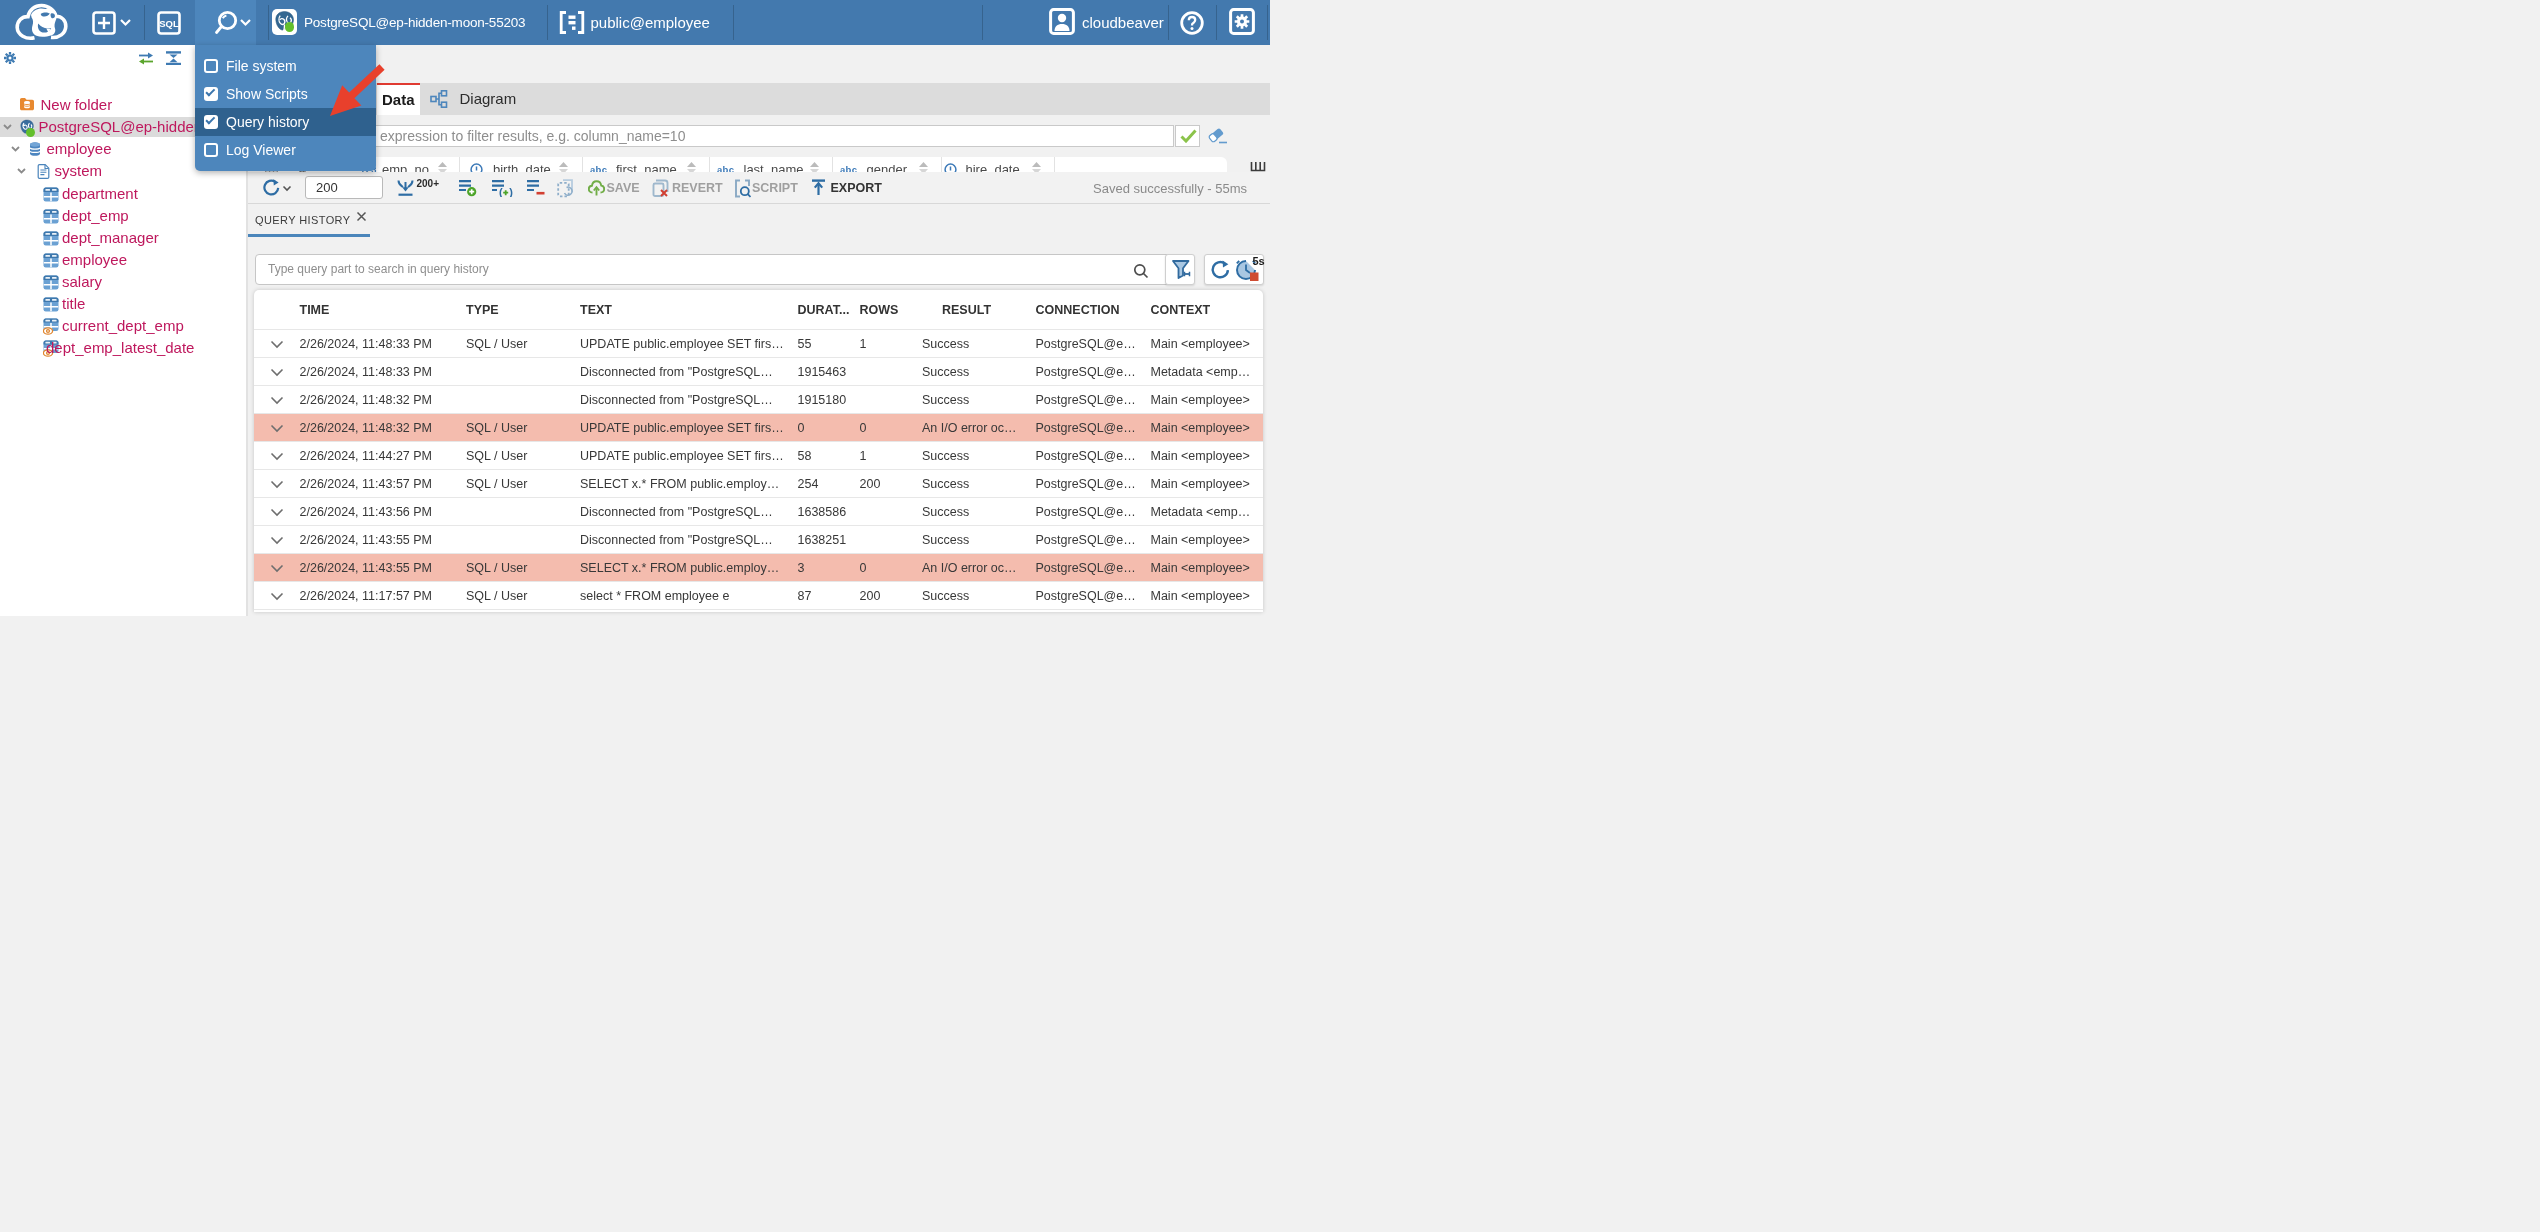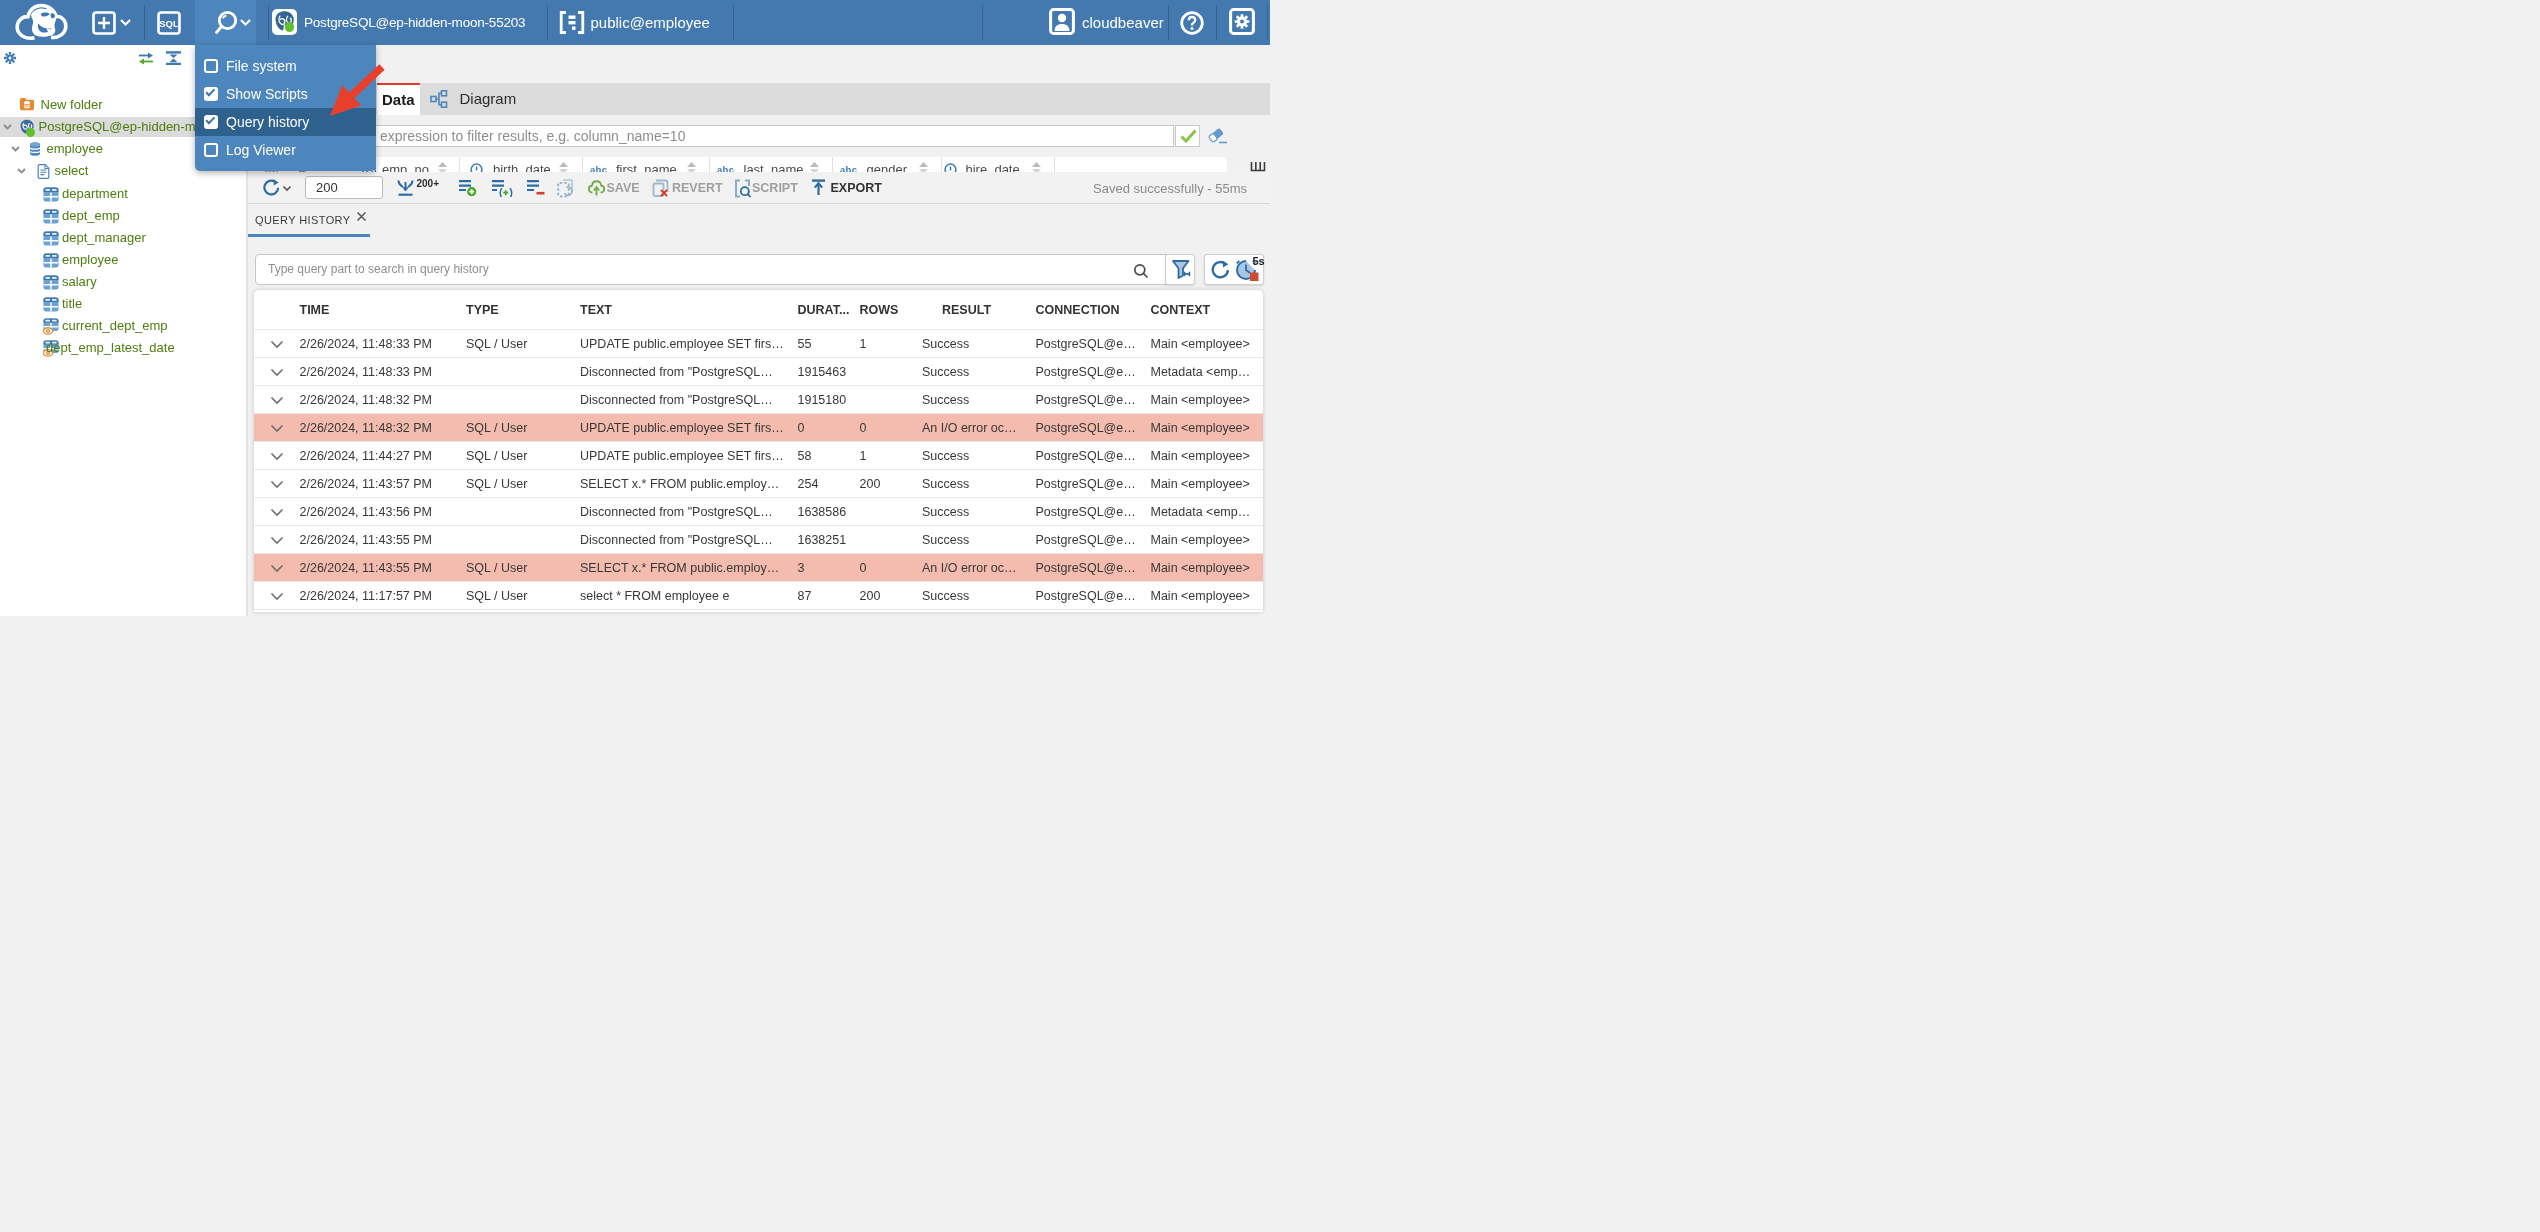--- a/index.html
+++ b/index.html
@@ -5,21 +5,21 @@
 * { margin:0; padding:0; box-sizing:border-box; }
 html,body { width:1270px; height:616px; overflow:hidden; font-family:"Liberation Sans", sans-serif; background:#f1f1f1; }
 .abs { position:absolute; }
 
 #header { position:absolute; left:0; top:0; width:1270px; height:45px; background:#4379ae; }
 #header .sep { position:absolute; top:5px; width:1px; height:35px; background:rgba(0,0,0,0.18); }
 .htxt { position:absolute; color:#fff; font-size:15px; line-height:45px; white-space:nowrap; }
 #toolbtn { position:absolute; left:195px; top:0; width:61px; height:45px; background:#4d86bc; }
 
 #sidebar { position:absolute; left:0; top:45px; width:248px; height:571px; background:#ffffff; border-right:2px solid #e2e2e2; }
-.trow { position:absolute; height:22px; line-height:22px; font-size:13px; color:#4d7c0f; white-space:nowrap; }
+.trow { position:absolute; height:22px; line-height:22px; font-size:15px; color:#be185d; white-space:nowrap; }
 .chev { position:absolute; width:9px; height:9px; }
 
 #main { position:absolute; left:248px; top:45px; width:1022px; height:571px; background:#f1f1f1; }
 #tabstrip { position:absolute; left:0; top:37.5px; width:1022px; height:32px; background:#dcdcdc; }
 #datatab { position:absolute; left:129px; top:0; width:42.5px; height:32px; background:#fff; border-top:2px solid #e03a31; font-size:15px; color:#1a1a1a; font-weight:bold; text-align:center; line-height:29px; }
 #diagtab { position:absolute; left:171.5px; top:0; width:120px; height:32px; font-size:15px; color:#2b2b2b; line-height:32px; }
 #filterrow { position:absolute; left:0; top:80px; width:1022px; height:22px; }
 #filterinput { position:absolute; left:0px; top:0px; width:926px; height:21.5px; background:#fff; border:1px solid #c9c9c9; }
 #filterinput span { position:absolute; left:131px; top:0; line-height:20px; font-size:14px; color:#8e8e8e; white-space:nowrap; }
 #checkbtn { position:absolute; left:927px; top:0; width:25px; height:21.5px; background:#fff; border:1px solid #c9c9c9; }
@@ -211,21 +211,21 @@
 
   <div class="trow" style="left:0;top:115px;width:246px">
     <svg class="chev" style="left:17px;top:7px" width="9" height="8" viewBox="0 0 9 8">
         <path d="M1 1.5 l3.5 3.5 L8 1.5" fill="none" stroke="#8b8b8b" stroke-width="1.8"></path>
       </svg>
     <svg class="abs" style="left:36.5px;top:3.5px" width="13" height="15" viewBox="0 0 13 15">
       <path d="M1.2 1.8 C1.2 1.1 1.8 0.6 2.5 0.6 H8.2 L11.8 4.2 V13.2 C11.8 13.9 11.2 14.4 10.5 14.4 H2.5 C1.8 14.4 1.2 13.9 1.2 13.2 Z" fill="#fff" stroke="#4a84bb" stroke-width="1.2"></path>
       <path d="M8 0.9 V4.5 H11.6" fill="none" stroke="#4a84bb" stroke-width="1.1"></path>
       <path d="M3.4 6 h6 M3.4 8.3 h6 M3.4 10.6 h4" stroke="#4a84bb" stroke-width="1.1"></path>
     </svg>
-    <span style="position:absolute;left:54.5px">select</span>
+    <span style="position:absolute;left:54.5px">system</span>
   </div>
 
   <div class="trow" style="left:0;top:137.5px;width:246px">
       <svg class="abs" style="left:42.5px;top:4px" width="16" height="15" viewBox="0 0 16 15">
         <rect x="0.5" y="0.5" width="15" height="14" rx="2.2" fill="#6ba1d3"></rect>
         <path d="M0.5 2.7 C0.5 1.5 1.5 0.5 2.7 0.5 H13.3 C14.5 0.5 15.5 1.5 15.5 2.7 V5 H0.5 Z" fill="#3e78ad"></path>
         <rect x="2.4" y="2" width="4.6" height="1.7" rx="0.5" fill="#eaf1f8"></rect>
         <rect x="9" y="2" width="4.6" height="1.7" rx="0.5" fill="#eaf1f8"></rect>
         <path d="M8 5.4 V14.3 M0.8 9.7 H15.2" stroke="#fff" stroke-width="1.5"></path>
       </svg>

